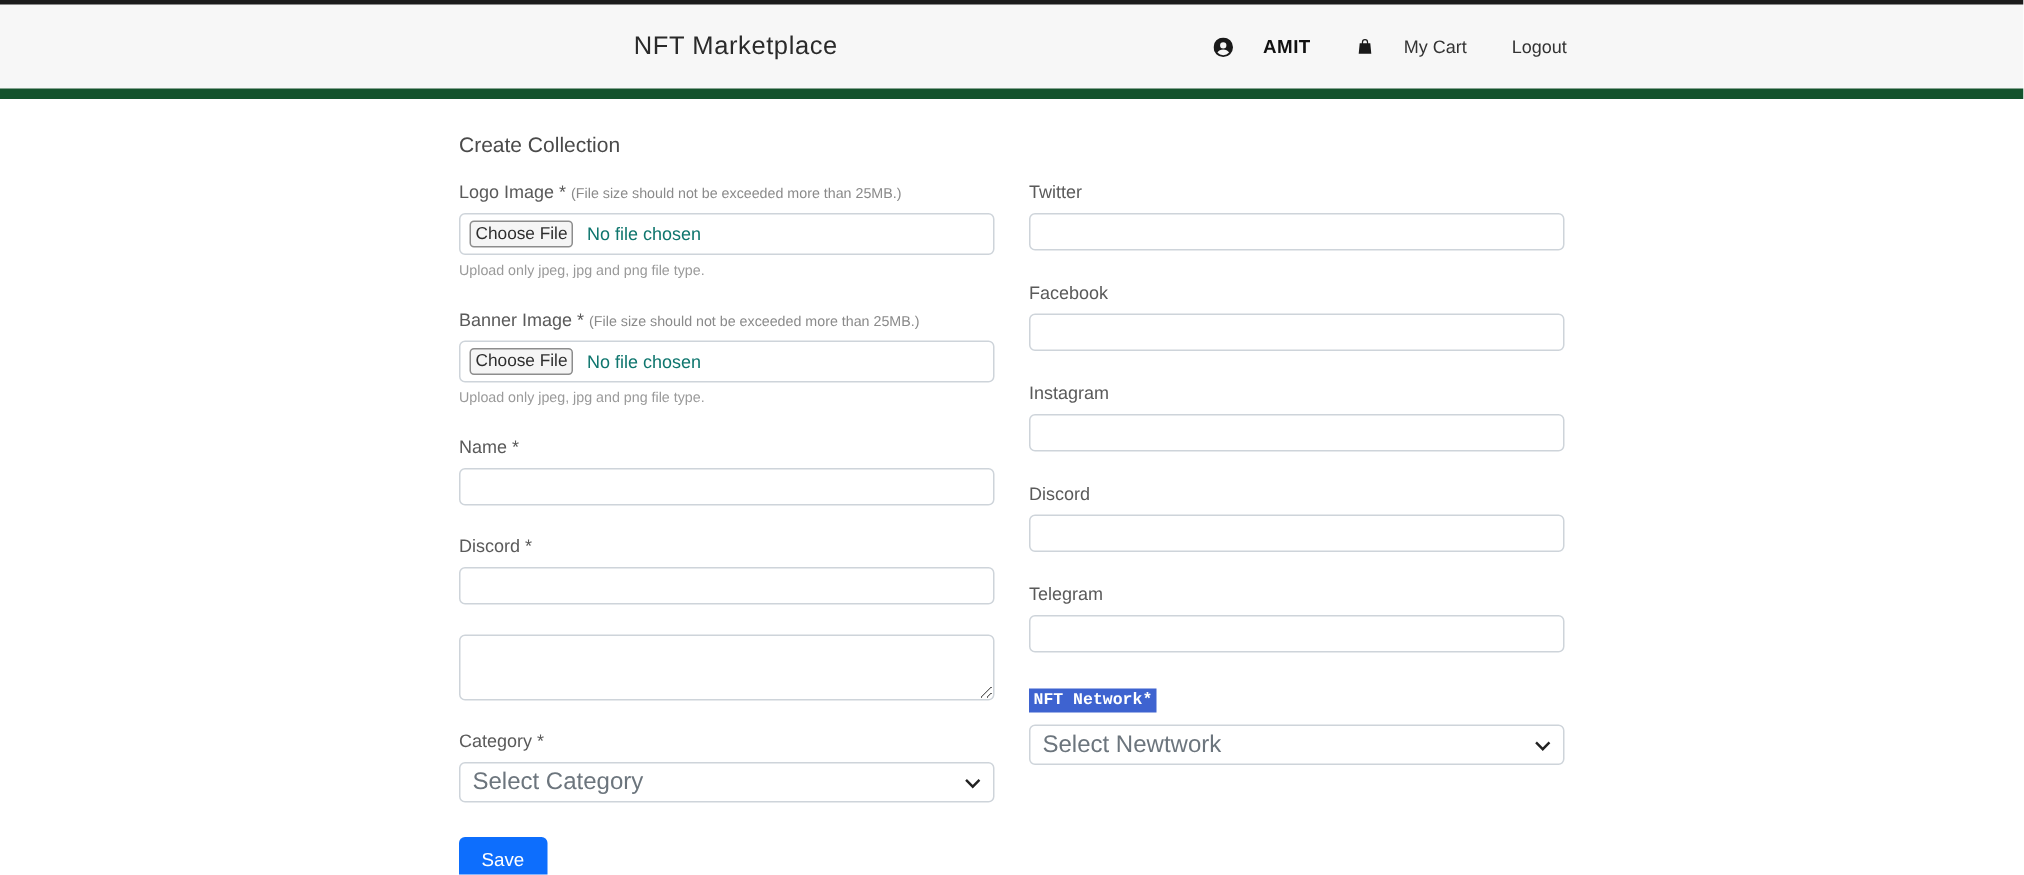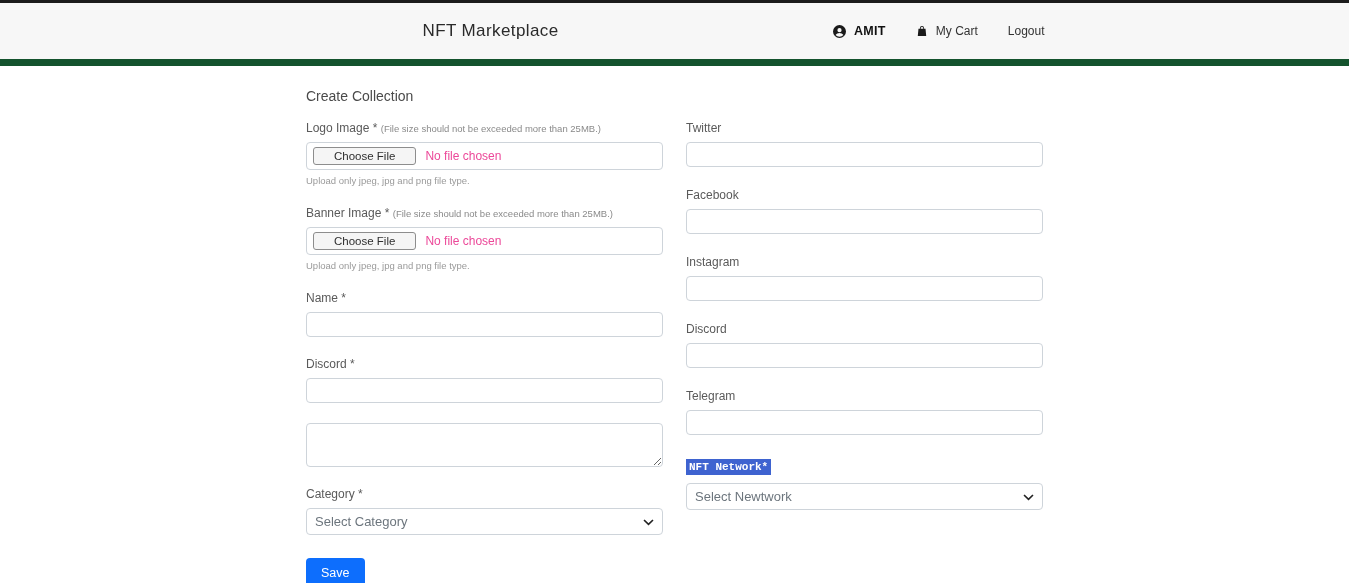--- a/index.html
+++ b/index.html
@@ -36,21 +36,21 @@
   }
   .topbar-right {
     margin-left: auto;
     display: flex;
     align-items: center;
     gap: 30px;
   }
   .topbar-item {
     display: flex;
     align-items: center;
-    gap: 8px;
+    gap: 20px;
     font-size: 12px;
     color: #333;
     cursor: pointer;
     white-space: nowrap;
   }
   .user-name { font-weight: 700; color: #111; font-size: 12.5px; letter-spacing: .3px; }
   .icn { display: inline-flex; align-items: center; }
 
   
   .container {
@@ -109,36 +109,36 @@
     gap: 9px;
     padding: 0 6px;
     background: #fff;
   }
   .choose-btn {
     border: 1px solid #8d8d8d;
     background: #f5f5f5;
     border-radius: 3px;
     font-size: 11.5px;
     color: #2e2e2e;
-    padding: 2px 20px;
+    padding: 2px 3px;
     font-family: "Liberation Sans", sans-serif;
     cursor: pointer;
   }
-  .file-text { font-size: 12px; color: #ec4899; }
+  .file-text { font-size: 12px; color: #0f766e; }
 
   
   .select-wrap { position: relative; }
   select.sel {
     width: 100%;
     height: 27px;
     border: 1px solid #ced4da;
     border-radius: 4px;
     background: #fff;
     color: #6c757d;
-    font-size: 13px;
+    font-size: 16px;
     padding: 2px 8px;
     -webkit-appearance: none;
     -moz-appearance: none;
     appearance: none;
     font-family: "Liberation Sans", sans-serif;
   }
   .chevron {
     position: absolute;
     right: 8px;
     top: 50%;

